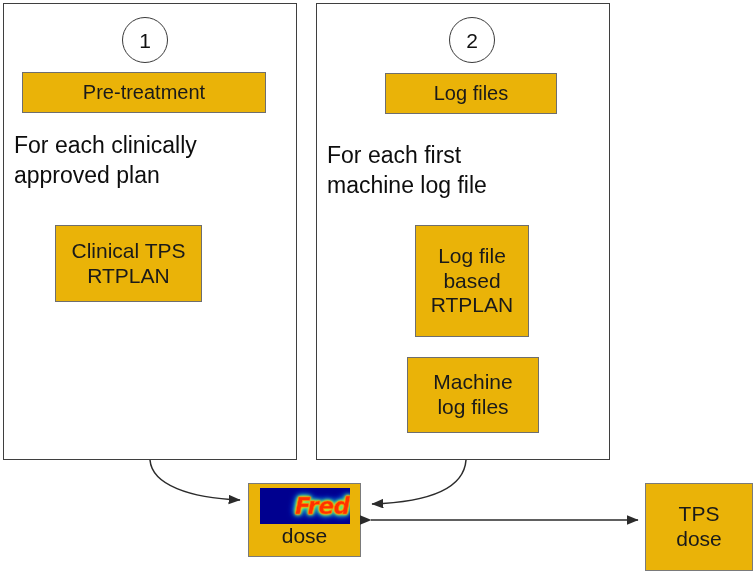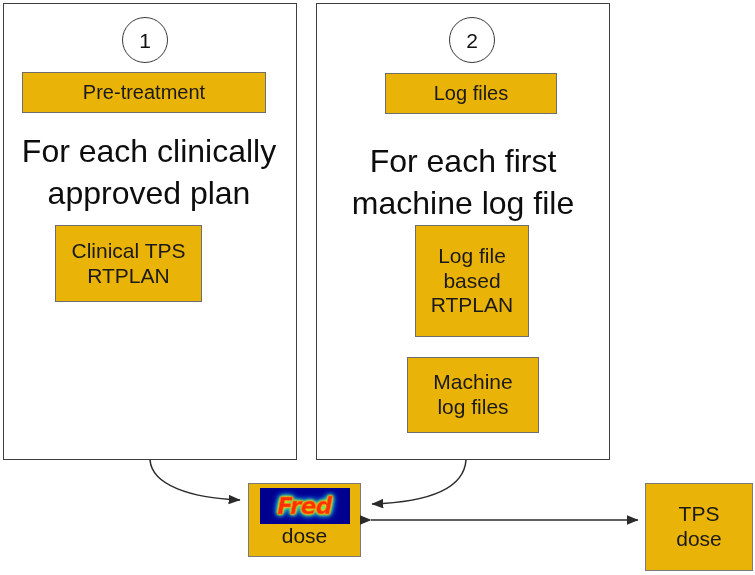--- a/index.html
+++ b/index.html
@@ -58,22 +58,22 @@
     line-height: 1.18;
     color: #1a1a1a;
     white-space: pre-line;
   }
 
   .box-pretreatment { left: 22px;  top: 72px;  width: 244px; height: 41px; }
   .box-logfiles     { left: 385px; top: 73px;  width: 172px; height: 41px; }
 
   .freetext {
     position: absolute;
-    text-align: center;
-    font-size: 32px;
+    text-align: left;
+    font-size: 23px;
     line-height: 1.3;
     color: #0d0d0d;
     white-space: pre-line;
   }
   .text-plan    { left: 14px;  top: 131px; width: 270px; }
   .text-machine { left: 327px; top: 141px; width: 272px; }
 
   .box-clinical  { left: 55px;  top: 225px; width: 147px; height: 77px;  font-size: 21px; }
   .box-logbased  { left: 415px; top: 225px; width: 114px; height: 112px; font-size: 21px; }
   .box-machlogs  { left: 407px; top: 357px; width: 132px; height: 76px;  font-size: 21px; }
@@ -92,21 +92,21 @@
 
   .fred-logo {
     position: relative;
     margin-top: 4px;
     width: 90px;
     height: 36px;
     background: #00008f;
     overflow: hidden;
     display: flex;
     align-items: center;
-    justify-content: center;
+    justify-content: flex-end;
   }
   .fred-word {
     font-family: "DejaVu Sans", sans-serif;
     font-weight: bold;
     font-style: italic;
     font-size: 23px;
     line-height: 1;
     letter-spacing: -0.5px;
     color: #ff3000;
     -webkit-text-stroke: 0.6px #ff8000;

